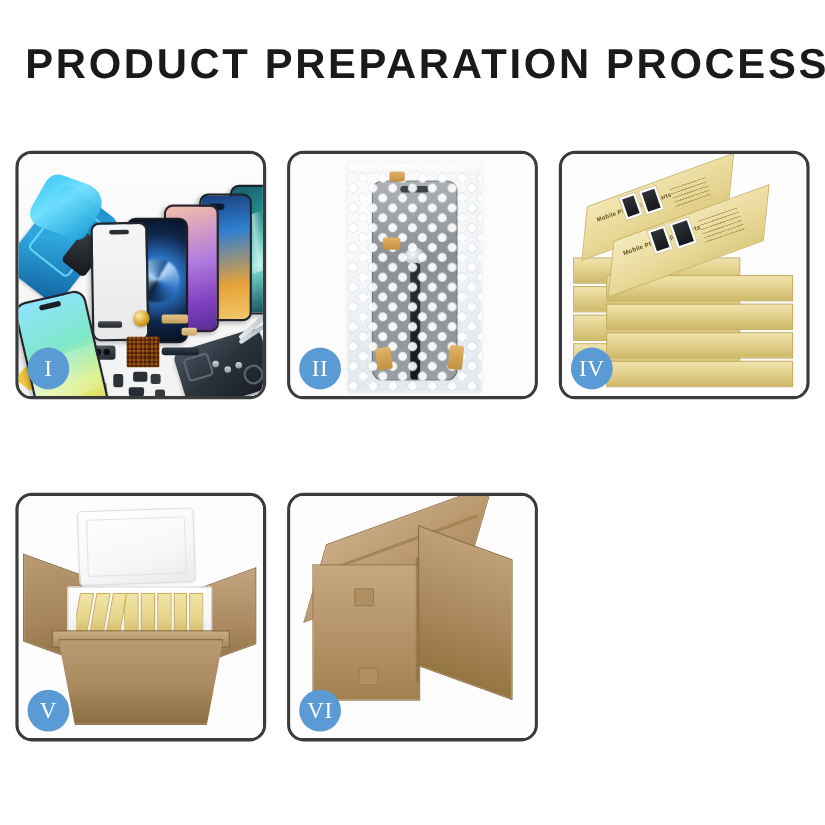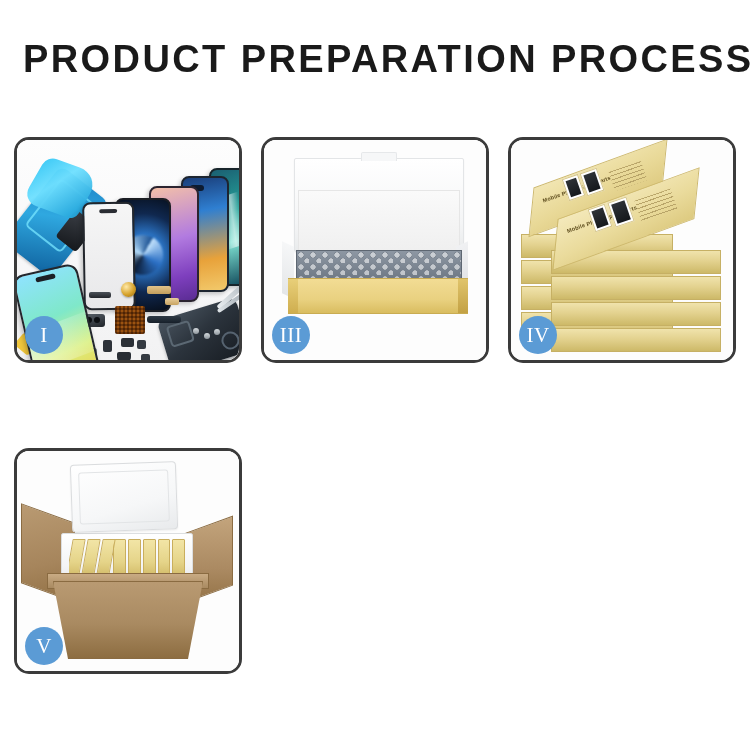--- a/index.html
+++ b/index.html
@@ -484,33 +484,40 @@
 
       <div class="screws">
         <span></span>
           <span></span>
           <span></span>
       </div>
     </div>
     <div class="badge">I</div>
   </div>
 
-
   <div class="panel">
     <div class="stage">
-      <div class="p3-bg"></div>
-      <div class="box3-lid"></div>
-      <div class="box3-inner"></div>
-      <div class="box3-side-l"></div>
-      <div class="box3-side-r"></div>
-      <div class="box3-foam"></div>
-      <div class="box3-front"></div>
+      <div class="p2-bg"></div>
+      <div class="bubble-bag">
+        <div class="bubble-item">
+          <div class="notch"></div>
+          <div class="conn"></div>
+          <div class="cable"></div>
+        </div>
+        <div class="bubbles"></div>
+        <div class="bag-seal"></div>
+        <div class="tape tape-a"></div>
+        <div class="tape tape-b"></div>
+        <div class="tape tape-c"></div>
+        <div class="tape tape-d"></div>
+      </div>
     </div>
-    <div class="badge">III</div>
+    <div class="badge">II</div>
   </div>
+
 
   <div class="panel">
     <div class="stage">
       <div class="p4-bg"></div>
       <div class="stack">
 
         <div class="layer lay-front" style="left:4px; top:70px;"></div>
         <div class="layer lay-front" style="left:4px; top:96px;"></div>
         <div class="layer lay-front" style="left:4px; top:122px;"></div>
         <div class="layer lay-front" style="left:4px; top:148px;"></div>
@@ -561,14 +568,27 @@
         <div class="ybar"></div>
           <div class="ybar"></div>
       </div>
       <div class="c5-foam-lid"></div>
       <div class="c5-rim"></div>
       <div class="c5-body"></div>
     </div>
     <div class="badge">V</div>
   </div>
 
+  <div class="panel">
+    <div class="stage">
+      <div class="p6-bg"></div>
+      <div class="c6-top"></div>
+      <div class="c6-top-seam"></div>
+      <div class="c6-left"></div>
+      <div class="c6-right"></div>
+      <div class="c6-edge"></div>
+      <div class="c6-tab c6-tab-a"></div>
+      <div class="c6-tab c6-tab-b"></div>
+    </div>
+    <div class="badge">VI</div>
+  </div>
 
 </div>
 
 </body></html>

